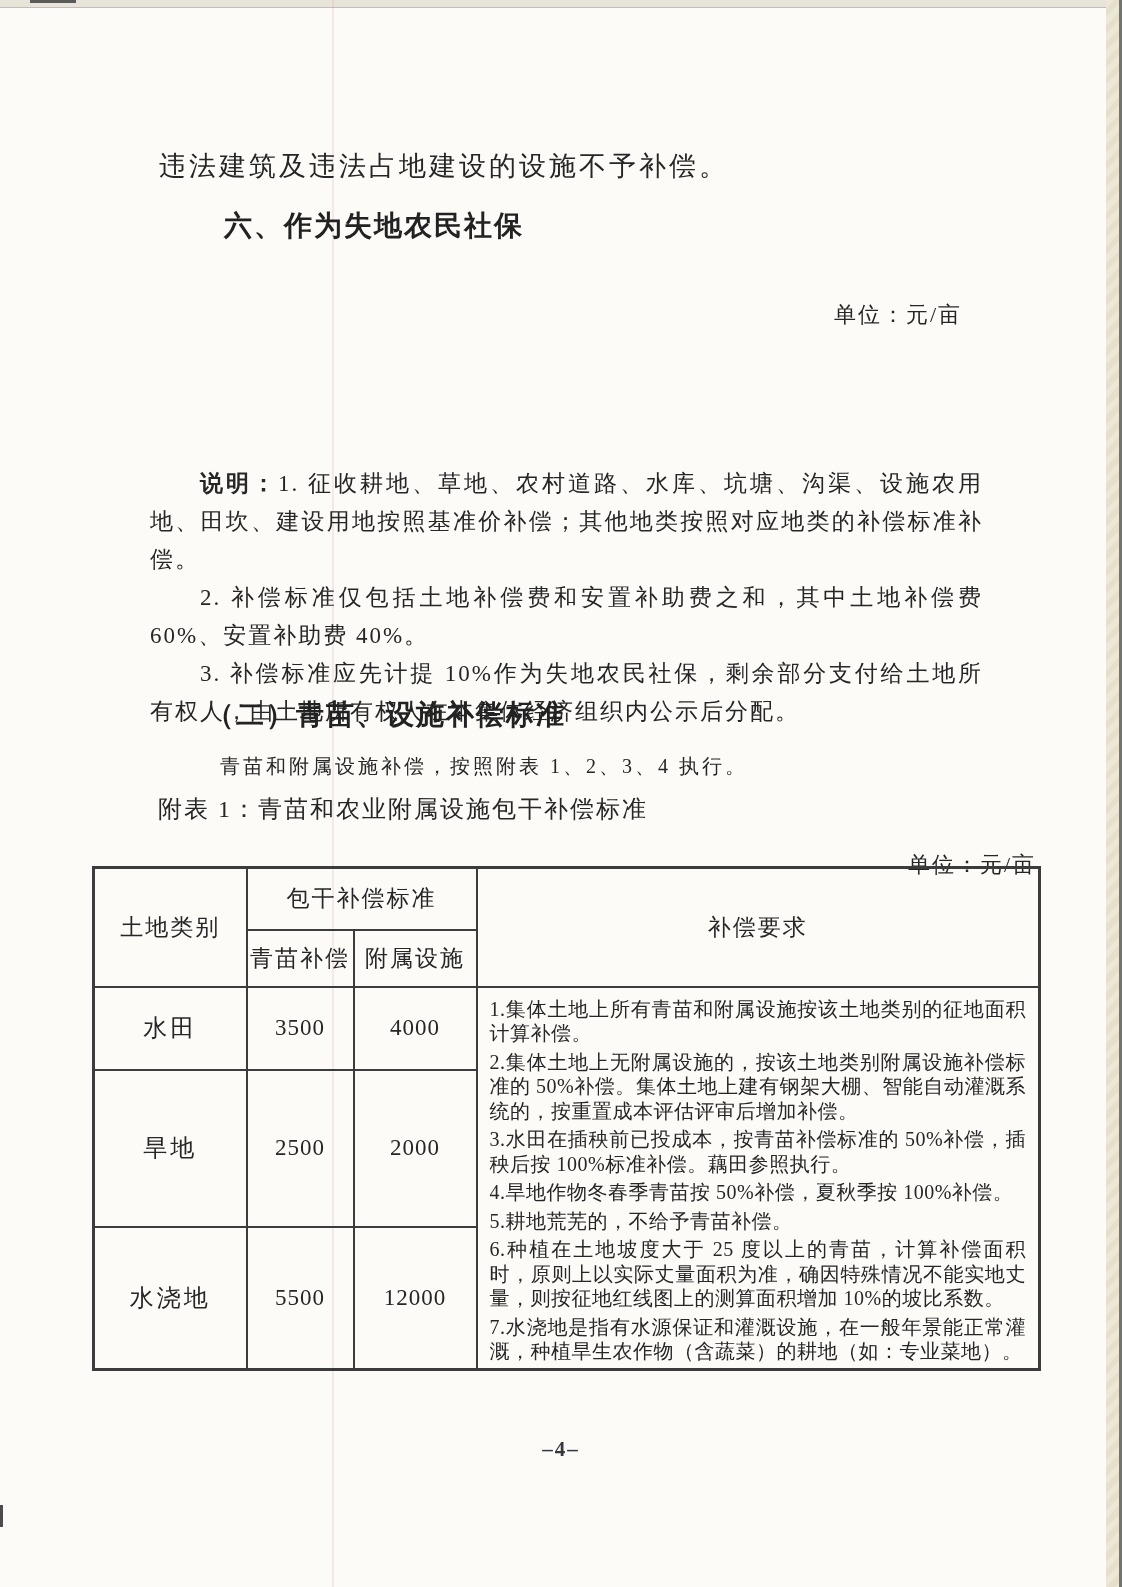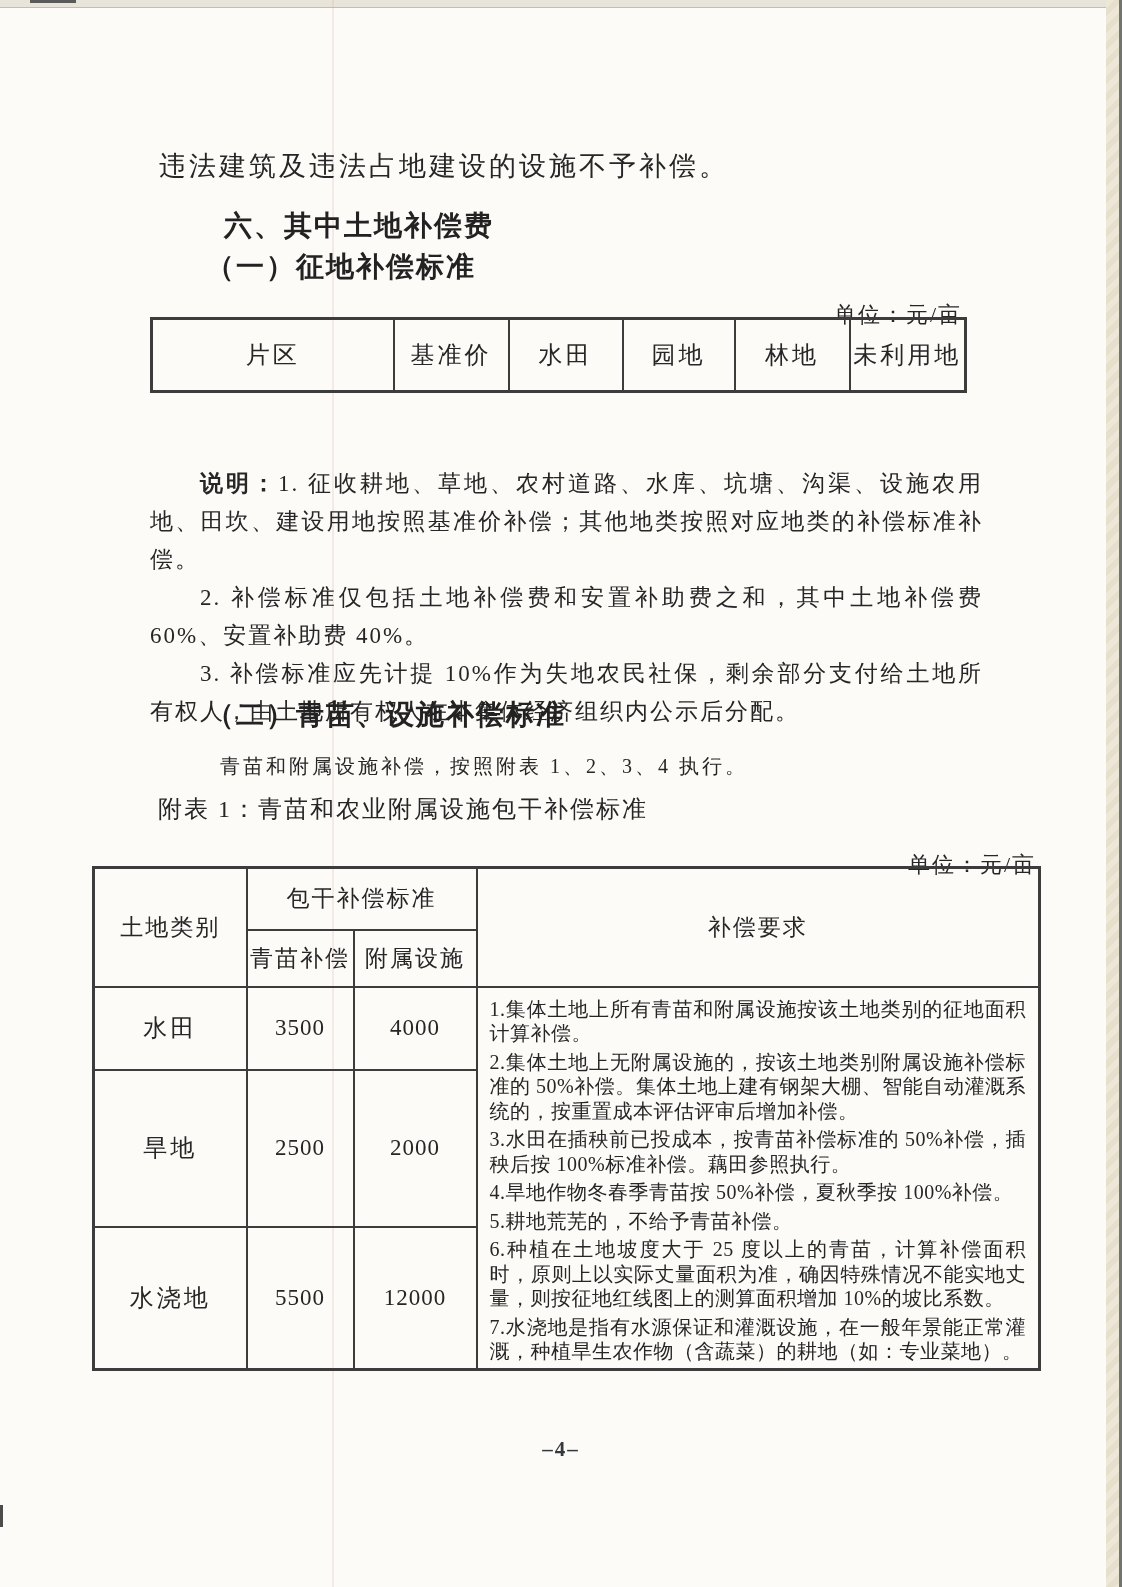--- a/index.html
+++ b/index.html
@@ -67,43 +67,34 @@
 
   <div class="artifact-top"></div>
   <div class="artifact-top-mark"></div>
   <div class="artifact-scanline"></div>
   <div class="artifact-right"></div>
   <div class="artifact-right-dark"></div>
   <div class="artifact-left-tick"></div>
 
   <div class="abs body-text" style="left:159px;top:148px;width:880px;">违法建筑及违法占地建设的设施不予补偿。</div>
 
-  <div class="abs heading" style="left:224px;top:207px;">六、其中土地补偿费</div>
-  <div class="abs heading" style="left:206px;top:248px;">（一）征地补偿标准</div>
+  <div class="abs heading" style="left:224px;top:207px;">六、作为失地农民社保</div>
 
   <div class="abs unit-label" style="left:150px;top:280px;width:812px;">单位：元/亩</div>
 
   <table class="doc-table t1 abs" style="left:150px;top:317px;">
     <colgroup>
       <col style="width:242px">
         <col style="width:115px">
         <col style="width:114px">
       <col style="width:112px">
         <col style="width:115px">
         <col style="width:116px">
     </colgroup>
     <tbody>
-        <tr>
-      <th>片区</th>
-      <th>基准价</th>
-      <th>水田</th>
-      <th>园地</th>
-      <th>林地</th>
-      <th>未利用地</th>
-    </tr>
   </tbody>
     </table>
 
   <div class="abs notes" style="left:150px;top:465px;">
     <p><b>说明：</b><span>1. 征收耕地、草地、农村道路、水库、坑塘、沟渠、设施农用地、田坎、建设用地按照基准价补偿；其他地类按照对应地类的补偿标准补偿。</span></p>
     <p>2. 补偿标准仅包括土地补偿费和安置补助费之和，其中土地补偿费 60%、安置补助费 40%。</p>
     <p>3. 补偿标准应先计提 10%作为失地农民社保，剩余部分支付给土地所有权人，由土地所有权人在本集体经济组织内公示后分配。</p>
   </div>
 
   <div class="abs heading" style="left:206px;top:696px;">（二）青苗、设施补偿标准</div>

